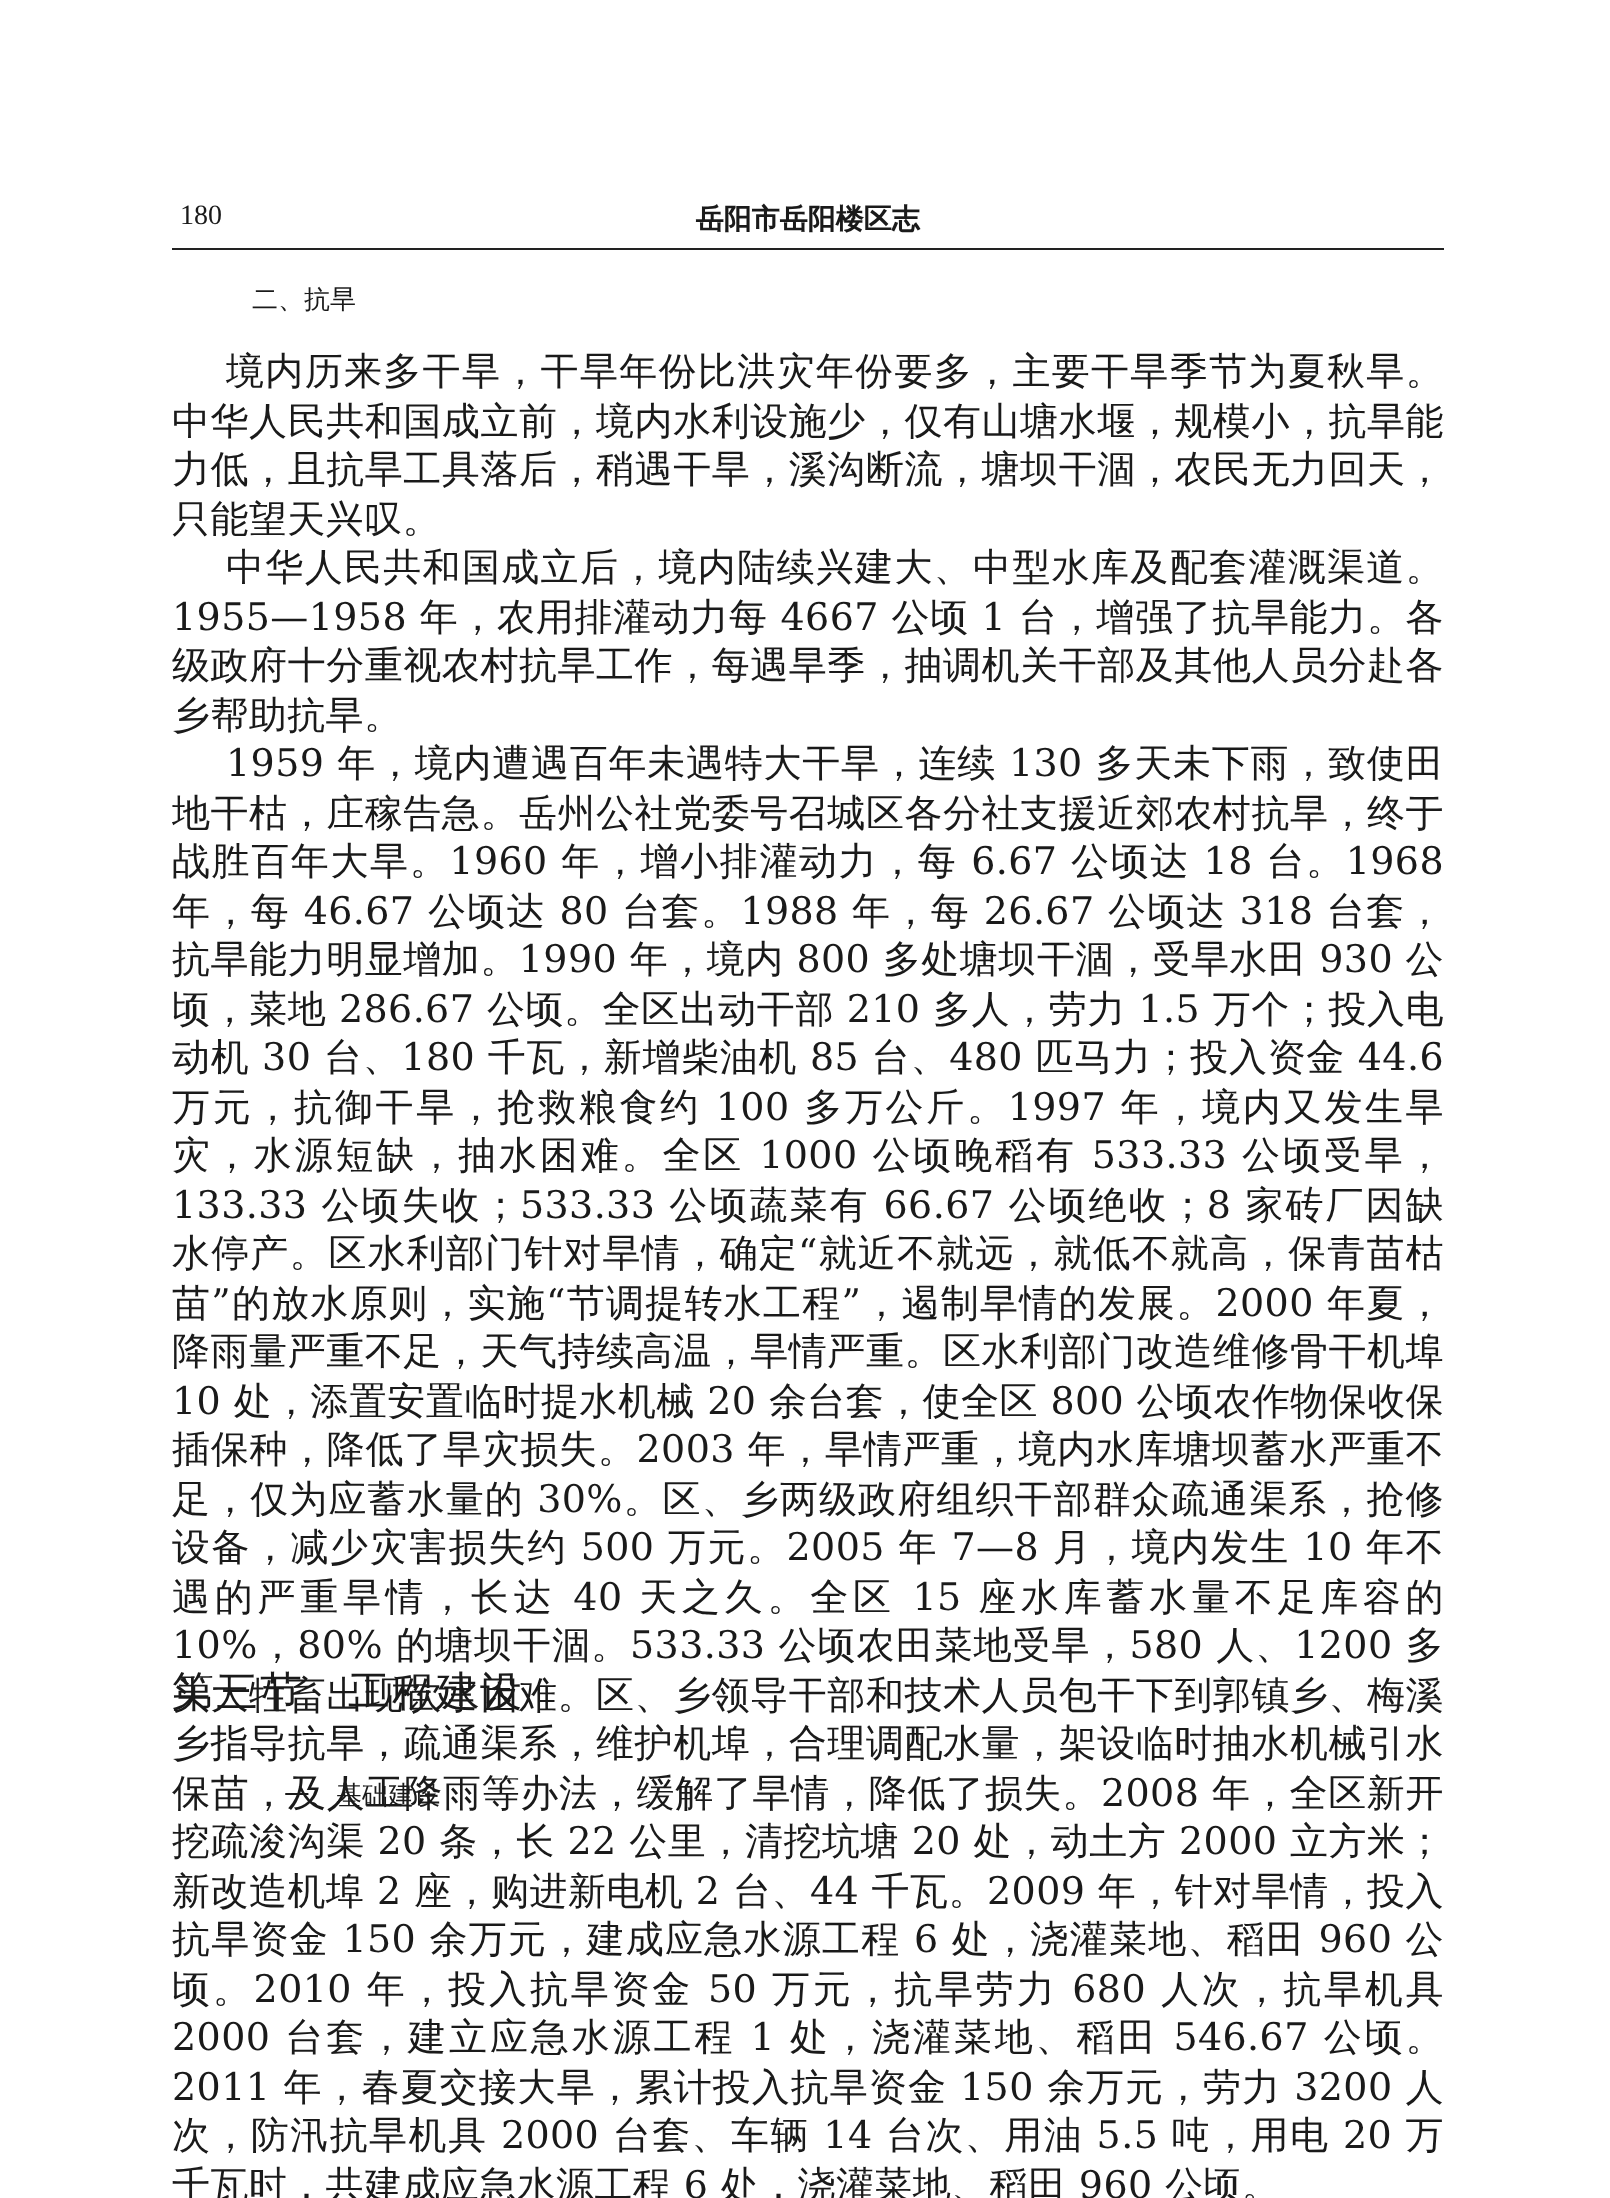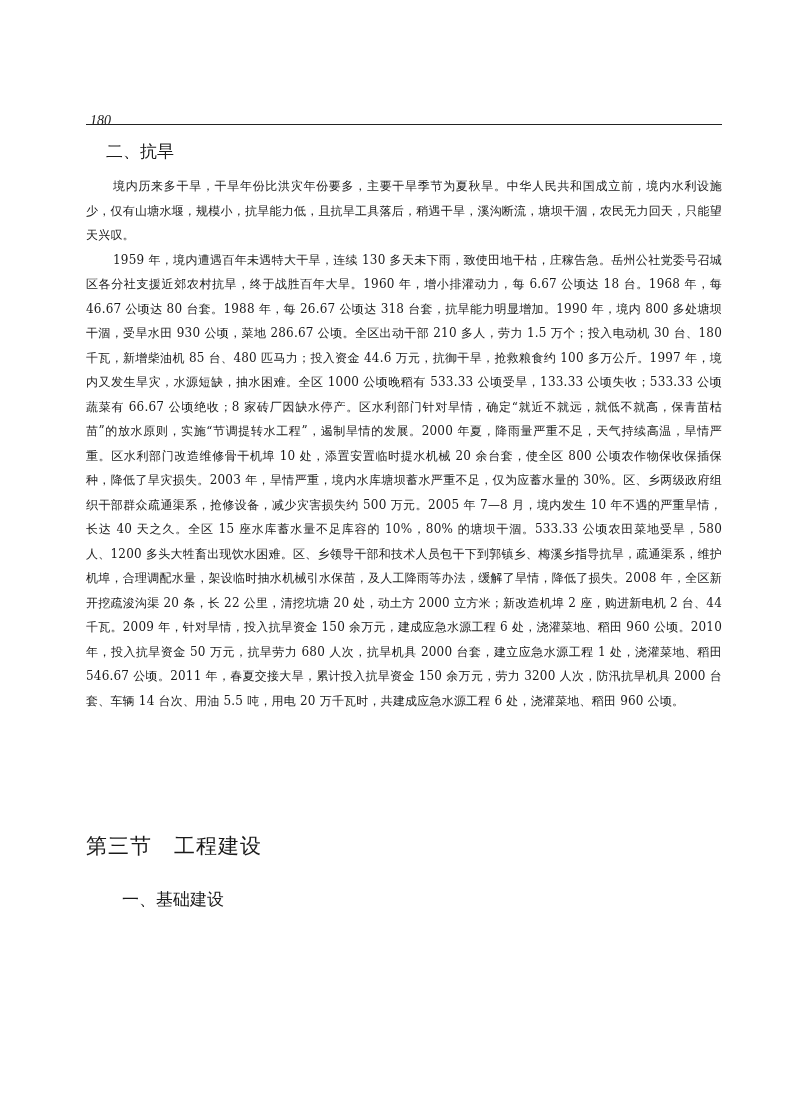--- a/index.html
+++ b/index.html
@@ -1,43 +1,45 @@
 <!DOCTYPE html>
 <html><head>
 <meta charset="utf-8">
 <style>
   html, body { margin: 0; padding: 0; background: #ffffff; }
   body { width: 805px; height: 1099px; position: relative; overflow: hidden; color: #1a1a1a;
          font-family: "DejaVu Serif", "Liberation Serif", serif; }
   .header { position: absolute; left: 86px; top: 101px; width: 636px; height: 22px; }
-  .page-num { position: absolute; left: 4px; top: 12px; font-size: 14px; font-family: "Liberation Serif", serif; font-style: italic; }
+  .page-num { position: absolute; left: 4px; top: 0; font-size: 14px; font-family: "Liberation Serif", serif; }
   .book-title { position: absolute; left: 0; right: 0; top: 0; text-align: center; font-size: 14px; font-weight: bold;
                 font-family: "DejaVu Sans", sans-serif; }
   .rule { position: absolute; left: 86px; top: 124px; width: 636px; height: 0; border-top: 1.5px solid #222; }
   .content { position: absolute; left: 86px; top: 140px; width: 636px; }
-  .subhead { font-size: 17px; margin: 0 0 0 20px; height: 22px; line-height: 22px; font-family: "DejaVu Sans", sans-serif; }
-  p { margin: 0; font-size: 12px; line-height: 24.5px; text-indent: 27px; text-align: justify; letter-spacing: 0.2px; }
+  .subhead { font-size: 13px; margin: 0 0 0 40px; height: 22px; line-height: 22px; font-family: "DejaVu Sans", sans-serif; }
+  p { margin: 0; font-size: 19px; line-height: 24.5px; text-indent: 27px; text-align: justify; letter-spacing: 0.2px; }
   .gap1 { height: 12px; }
   .section-title { position: absolute; left: 86px; top: 832px; width: 636px; text-align: left; font-size: 21px;
                    font-weight: normal; font-family: "DejaVu Sans", sans-serif; letter-spacing: 1px; }
   .section-title span + span { margin-left: 22px; }
   .content2 { position: absolute; left: 102px; top: 888px; width: 636px; }
 </style>
 </head>
 <body>
 
 <div class="header">
   <span class="page-num">180</span>
+  <div class="book-title">岳阳市岳阳楼区志</div>
 </div>
 <div class="rule"></div>
 
 <div class="content">
   <div class="subhead">二、抗旱</div>
   <div class="gap1"></div>
   <p>境内历来多干旱，干旱年份比洪灾年份要多，主要干旱季节为夏秋旱。中华人民共和国成立前，境内水利设施少，仅有山塘水堰，规模小，抗旱能力低，且抗旱工具落后，稍遇干旱，溪沟断流，塘坝干涸，农民无力回天，只能望天兴叹。</p>
+  <p>中华人民共和国成立后，境内陆续兴建大、中型水库及配套灌溉渠道。1955—1958 年，农用排灌动力每 4667 公顷 1 台，增强了抗旱能力。各级政府十分重视农村抗旱工作，每遇旱季，抽调机关干部及其他人员分赴各乡帮助抗旱。</p>
   <p>1959 年，境内遭遇百年未遇特大干旱，连续 130 多天未下雨，致使田地干枯，庄稼告急。岳州公社党委号召城区各分社支援近郊农村抗旱，终于战胜百年大旱。1960 年，增小排灌动力，每 6.67 公顷达 18 台。1968 年，每 46.67 公顷达 80 台套。1988 年，每 26.67 公顷达 318 台套，抗旱能力明显增加。1990 年，境内 800 多处塘坝干涸，受旱水田 930 公顷，菜地 286.67 公顷。全区出动干部 210 多人，劳力 1.5 万个；投入电动机 30 台、180 千瓦，新增柴油机 85 台、480 匹马力；投入资金 44.6 万元，抗御干旱，抢救粮食约 100 多万公斤。1997 年，境内又发生旱灾，水源短缺，抽水困难。全区 1000 公顷晚稻有 533.33 公顷受旱，133.33 公顷失收；533.33 公顷蔬菜有 66.67 公顷绝收；8 家砖厂因缺水停产。区水利部门针对旱情，确定“就近不就远，就低不就高，保青苗枯苗”的放水原则，实施“节调提转水工程”，遏制旱情的发展。2000 年夏，降雨量严重不足，天气持续高温，旱情严重。区水利部门改造维修骨干机埠 10 处，添置安置临时提水机械 20 余台套，使全区 800 公顷农作物保收保插保种，降低了旱灾损失。2003 年，旱情严重，境内水库塘坝蓄水严重不足，仅为应蓄水量的 30%。区、乡两级政府组织干部群众疏通渠系，抢修设备，减少灾害损失约 500 万元。2005 年 7—8 月，境内发生 10 年不遇的严重旱情，长达 40 天之久。全区 15 座水库蓄水量不足库容的 10%，80% 的塘坝干涸。533.33 公顷农田菜地受旱，580 人、1200 多头大牲畜出现饮水困难。区、乡领导干部和技术人员包干下到郭镇乡、梅溪乡指导抗旱，疏通渠系，维护机埠，合理调配水量，架设临时抽水机械引水保苗，及人工降雨等办法，缓解了旱情，降低了损失。2008 年，全区新开挖疏浚沟渠 20 条，长 22 公里，清挖坑塘 20 处，动土方 2000 立方米；新改造机埠 2 座，购进新电机 2 台、44 千瓦。2009 年，针对旱情，投入抗旱资金 150 余万元，建成应急水源工程 6 处，浇灌菜地、稻田 960 公顷。2010 年，投入抗旱资金 50 万元，抗旱劳力 680 人次，抗旱机具 2000 台套，建立应急水源工程 1 处，浇灌菜地、稻田 546.67 公顷。2011 年，春夏交接大旱，累计投入抗旱资金 150 余万元，劳力 3200 人次，防汛抗旱机具 2000 台套、车辆 14 台次、用油 5.5 吨，用电 20 万千瓦时，共建成应急水源工程 6 处，浇灌菜地、稻田 960 公顷。</p>
 </div>
 
 <div class="section-title">
   <span>第三节</span><span>工程建设</span>
 </div>
 
 <div class="content2">
   <div class="subhead">一、基础建设</div>
   <div class="gap1"></div>

